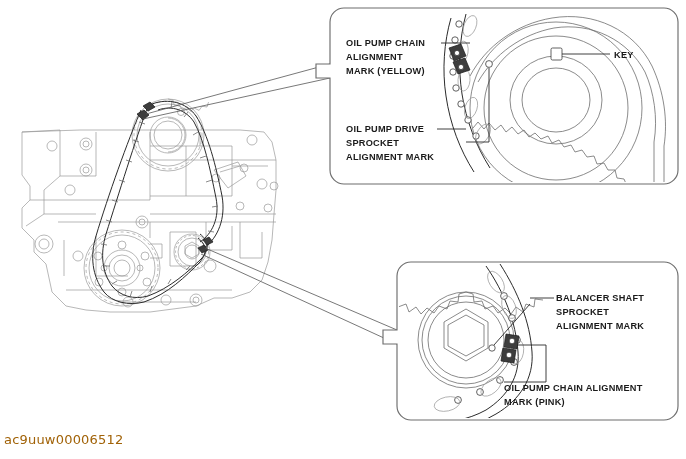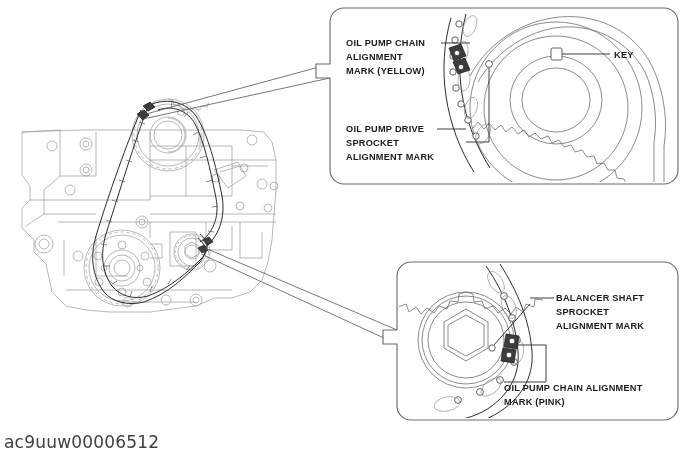--- a/index.html
+++ b/index.html
@@ -18,22 +18,22 @@
     position: absolute;
     left: 0; top: 0;
     width: 686px;
     height: 459px;
   }
   .cap {
     position: absolute;
     left: 4px;
     top: 432px;
     font-family: "DejaVu Sans", sans-serif;
-    font-size: 17px;
-    color: #404040;
+    font-size: 13px;
+    color: #a16207;
     letter-spacing: 0.2px;
     white-space: nowrap;
   }
   svg text {
     font-family: "Liberation Sans", sans-serif;
     font-size: 9.2px;
     font-weight: bold;
     fill: #1a1a1a;
     letter-spacing: 0.25px;
   }

